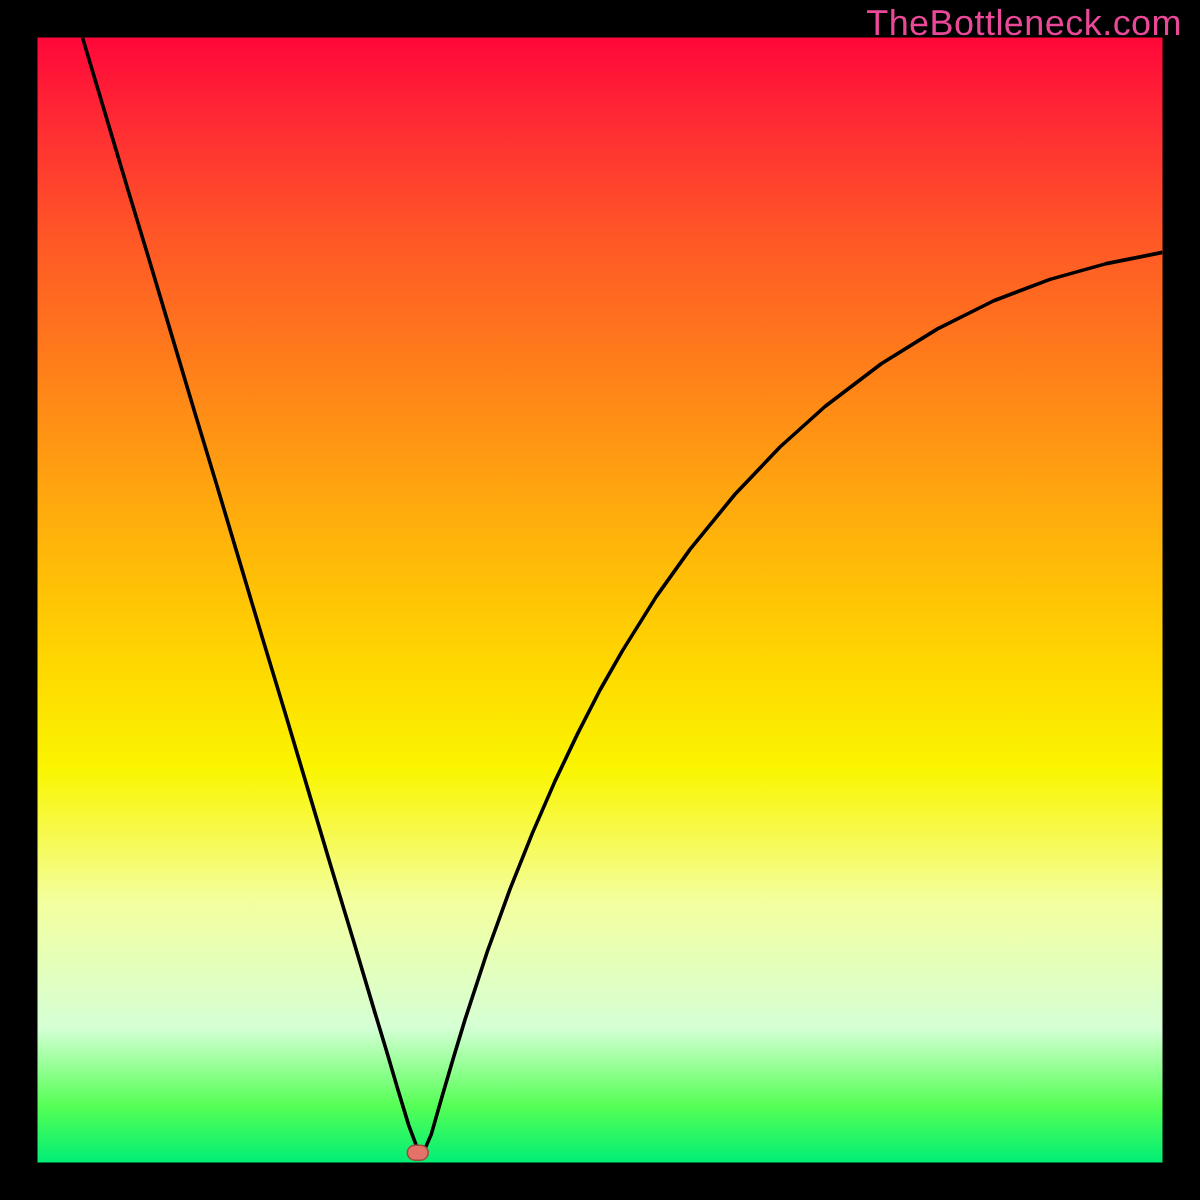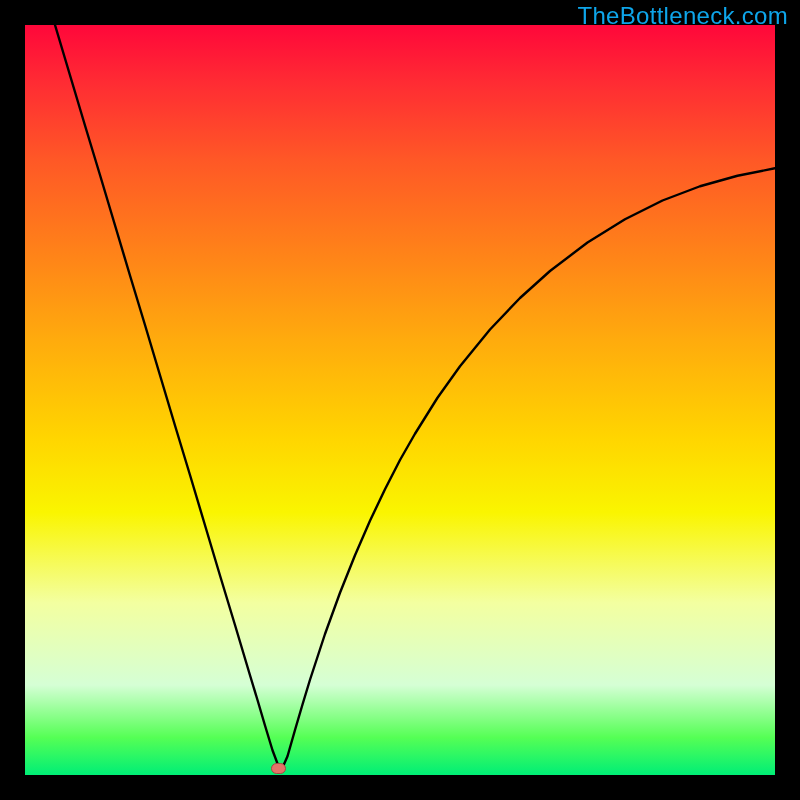--- a/index.html
+++ b/index.html
@@ -30,21 +30,21 @@
   .plot svg {
     position: absolute;
     left: 0; top: 0;
     width: 100%; height: 100%;
   }
   .watermark {
     position: absolute;
     top: 2px; right: 12px;
     font-family: Arial, Helvetica, sans-serif;
     font-size: 24px;
-    color: #0ea5e9;
+    color: #ec4899;
     letter-spacing: 0.3px;
   }
   .marker {
     position: absolute;
     width: 15px; height: 11px;
     background: #e37368;
     border: 1px solid #a04a44;
     border-radius: 6px;
   }
 </style>

